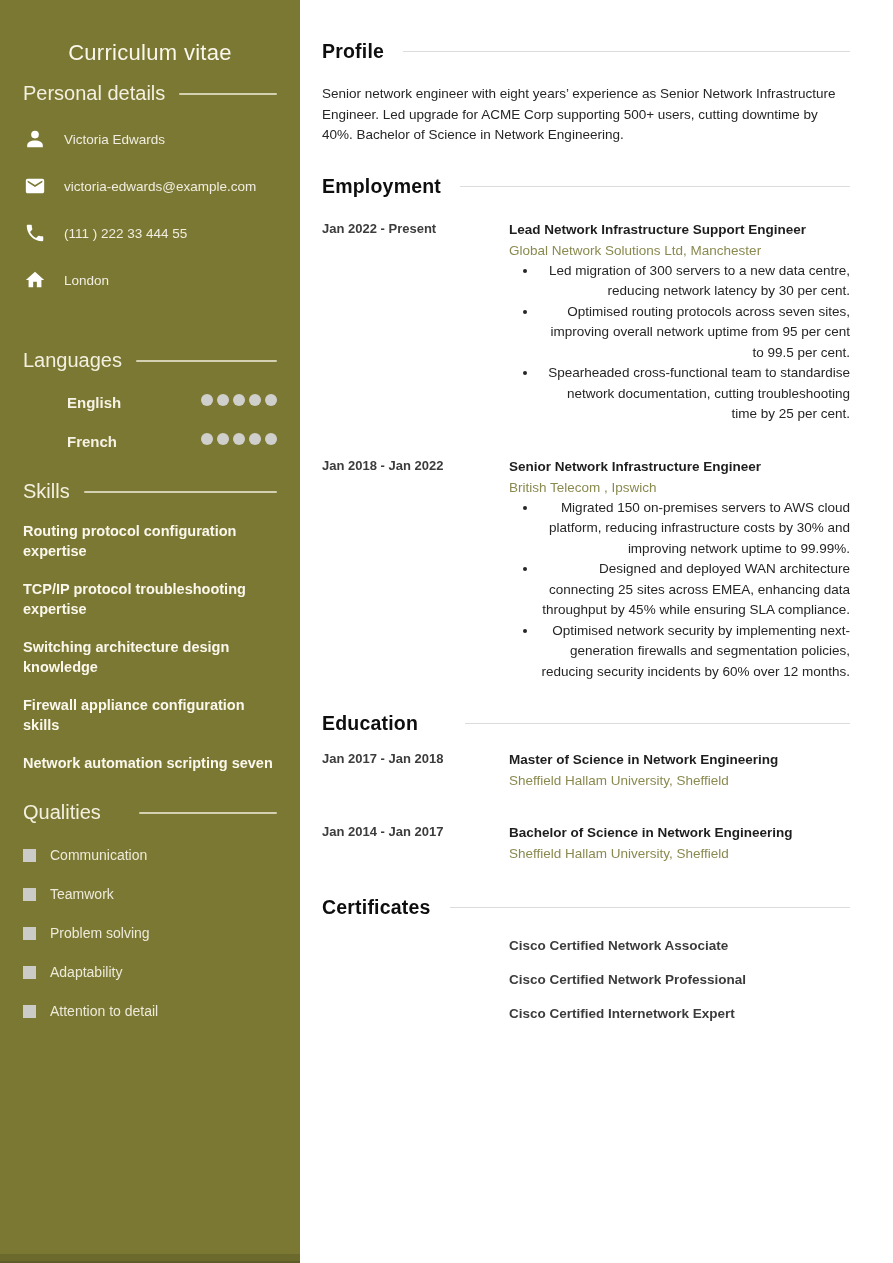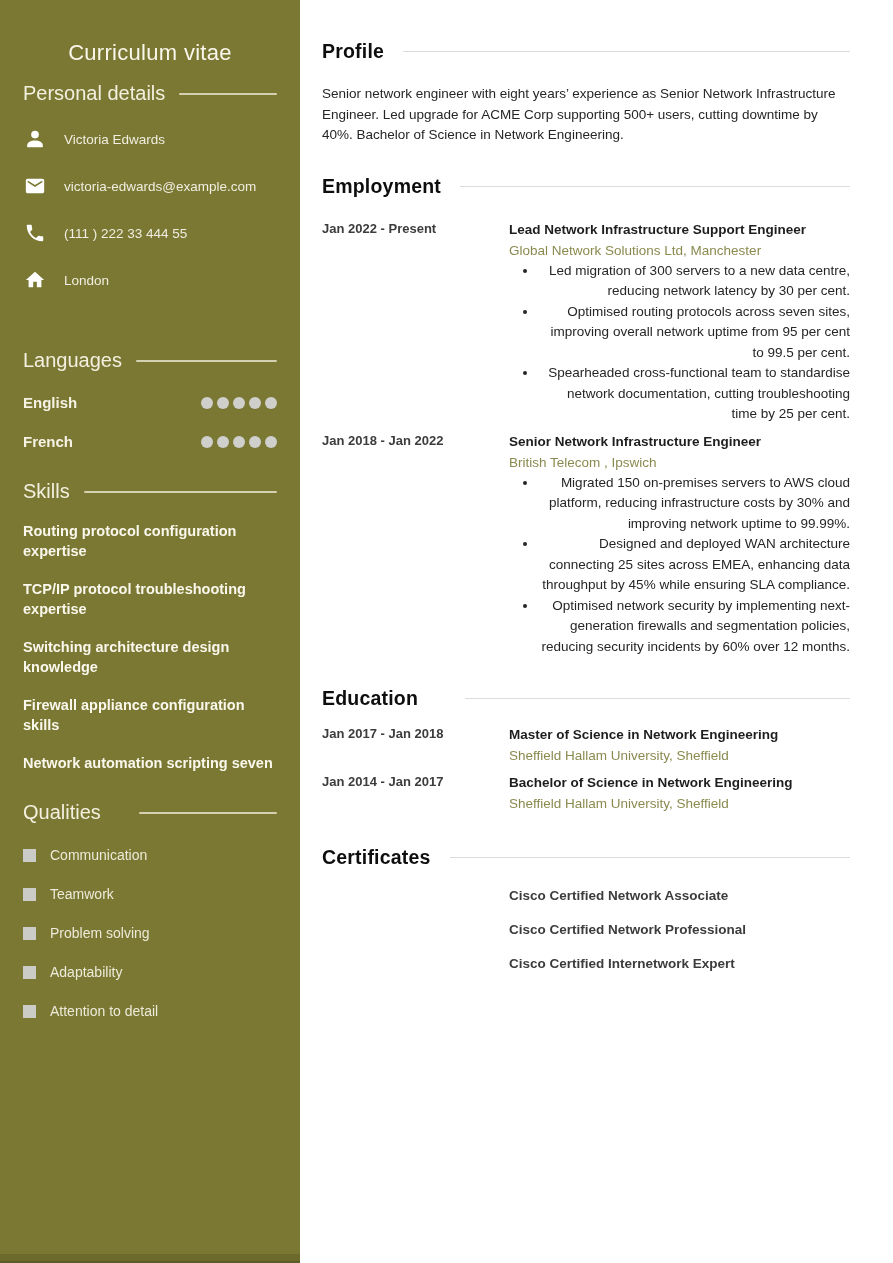--- a/index.html
+++ b/index.html
@@ -18,21 +18,21 @@
   .h-languages{margin-top:56px;}
   .h-skills{margin-top:30px;}
   .h-qualities{margin-top:28px;gap:24px;}
 
   .contact-row{display:flex;align-items:center;gap:17px;margin-top:21px;min-height:26px;}
   .contact-row:first-of-type{margin-top:24px;}
   .cicon{width:24px;height:24px;flex:0 0 24px;display:flex;align-items:center;justify-content:center;}
   .cicon svg{width:22px;height:22px;fill:#ffffff;}
   .ctext{font-size:13.5px;color:#f1ede0;}
 
-  .lang-row{display:flex;align-items:center;justify-content:space-between;margin-top:22px;}
+  .lang-row{display:flex;align-items:flex-start;justify-content:space-between;margin-top:22px;margin-left:44px;}
   .lang-row:first-of-type{margin-top:26px;}
   .lang-name{font-size:15px;font-weight:bold;color:#f6f2e4;}
   .dots{display:flex;gap:4px;}
   .dot{width:12px;height:12px;border-radius:50%;background:#cfcfcc;}
 
   .skill-item{font-size:14.5px;font-weight:bold;color:#faf7ec;line-height:20px;margin-top:18px;}
   .skill-item:first-of-type{margin-top:24px;}
 
   .quality-row{display:flex;align-items:center;gap:14px;margin-top:23px;}
   .quality-row:first-of-type{margin-top:27px;}
@@ -43,21 +43,21 @@
   .main{flex:1;box-sizing:border-box;padding:40px 38px 0 22px;color:#2a2a2a;border-radius:17px;}
   .m-heading{display:flex;align-items:center;margin:0;font-size:19.5px;font-weight:bold;color:#0e0e0e;letter-spacing:.2px;}
   .m-heading .hline{flex:1;height:1px;background:#dcdcdc;margin-left:19px;}
   .h-employment{margin-top:29px;}
   .h-education{margin-top:30px;gap:28px;}
   .h-certificates{margin-top:32px;}
 
   .profile-text{margin:21px 0 0 0;font-size:13.5px;line-height:20.5px;color:#262626;}
 
   .entry{display:flex;margin-top:22px;}
-  .entry + .entry{margin-top:7px;}
+  .entry + .entry{margin-top:32px;}
   .date-col{width:187px;flex:0 0 187px;font-size:13px;font-weight:bold;color:#3c3c3c;padding-top:1px;box-sizing:border-box;padding-right:10px;}
   .detail-col{flex:1;}
   .entry-title{font-size:13.5px;font-weight:bold;color:#1e1e1e;line-height:20px;}
   .entry-sub{font-size:13.5px;color:#8a8a50;line-height:21px;}
   .bullets{margin:0;padding-left:29px;}
   .bullets li{font-size:13.5px;line-height:20.5px;color:#262626;text-align:right;}
 
   .edu-entry{margin-top:15px;}
   .edu-entry:first-of-type{margin-top:22px;}
 

